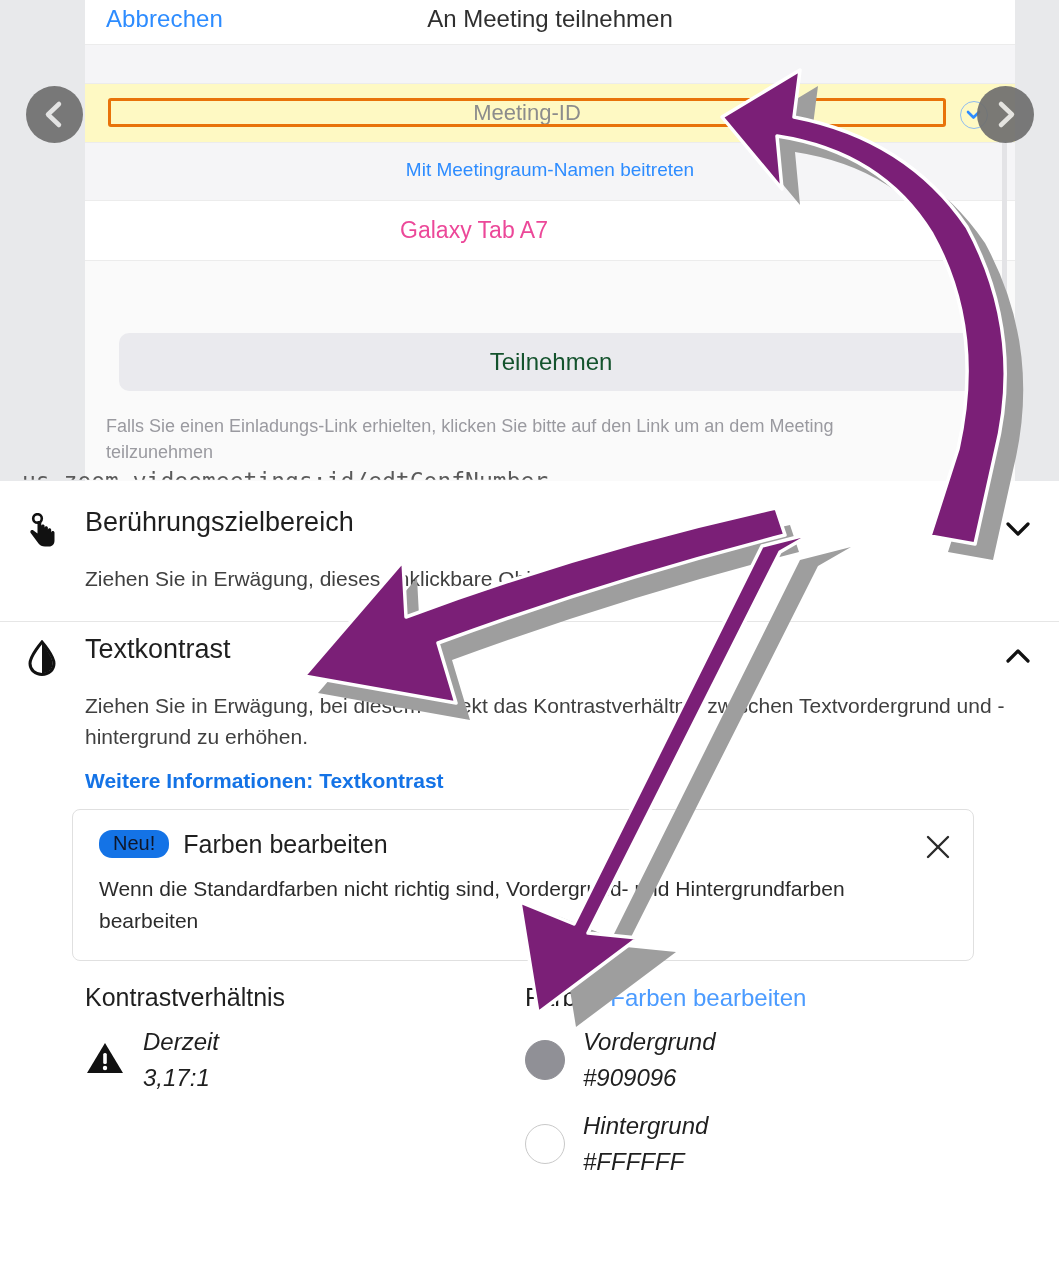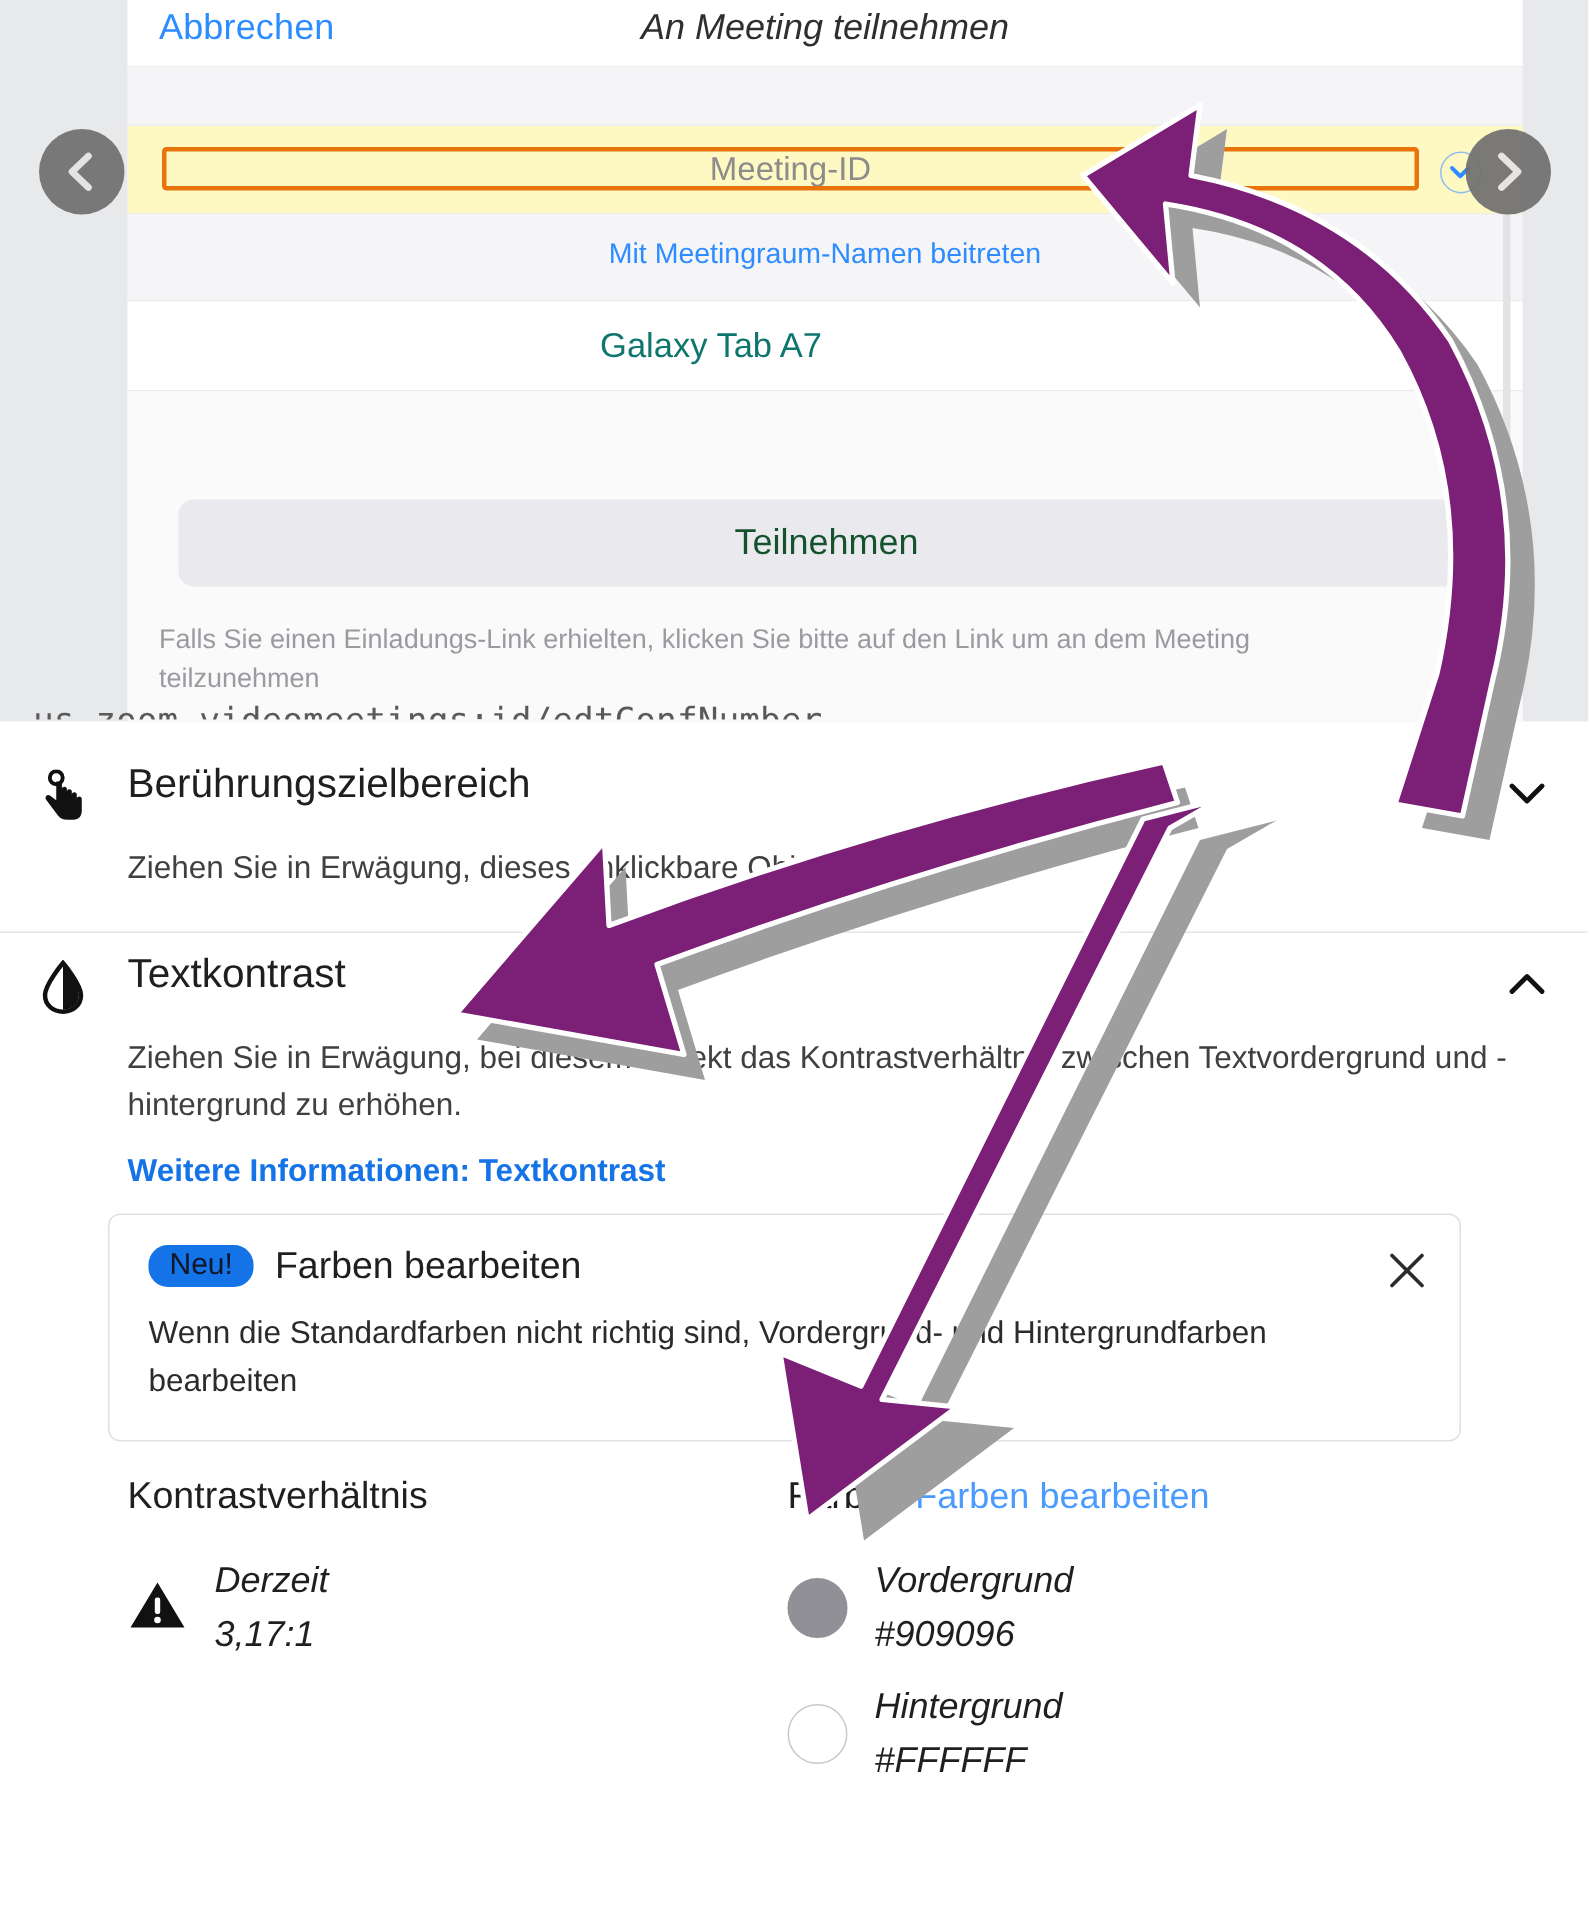--- a/index.html
+++ b/index.html
@@ -50,21 +50,20 @@
     color: #2D8CFF;
     letter-spacing: .1px;
   }
   .dlg-title {
     position: absolute;
     left: 0; top: 5px;
     width: 930px;
     text-align: center;
     font-size: 24px;
     color: #2f2f2f;
-    font-style: italic;
   }
 
   .dlg-gap {
     position: absolute;
     left: 0; top: 45px;
     width: 930px; height: 38px;
     background: #f5f5f7;
     border-bottom: 1px solid #ececec;
   }
 
@@ -126,21 +125,21 @@
     width: 930px; height: 59px;
     background: #ffffff;
     border-bottom: 1px solid #ececec;
   }
   .device-name {
     position: absolute;
     left: 0; top: 16px;
     width: 778px;
     text-align: center;
     font-size: 23px;
-    color: #0f766e;
+    color: #ec4899;
   }
 
   
   .row-join {
     position: absolute;
     left: 0; top: 261px;
     width: 930px; height: 220px;
     background: #fafafa;
   }
   .join-btn {
@@ -296,21 +295,21 @@
 
   
   .cols {
     display: flex;
     padding: 22px 0 0 85px;
   }
   .col { width: 440px; }
   .col-head {
     font-size: 25px;
     color: #1f1f1f;
-    margin-bottom: 24px;
+    margin-bottom: 12px;
   }
   .col-head .editlink {
     color: #4B9BFF;
     font-size: 24px;
     text-decoration: none;
     margin-left: 6px;
   }
   .metric {
     display: flex;
     align-items: flex-start;

